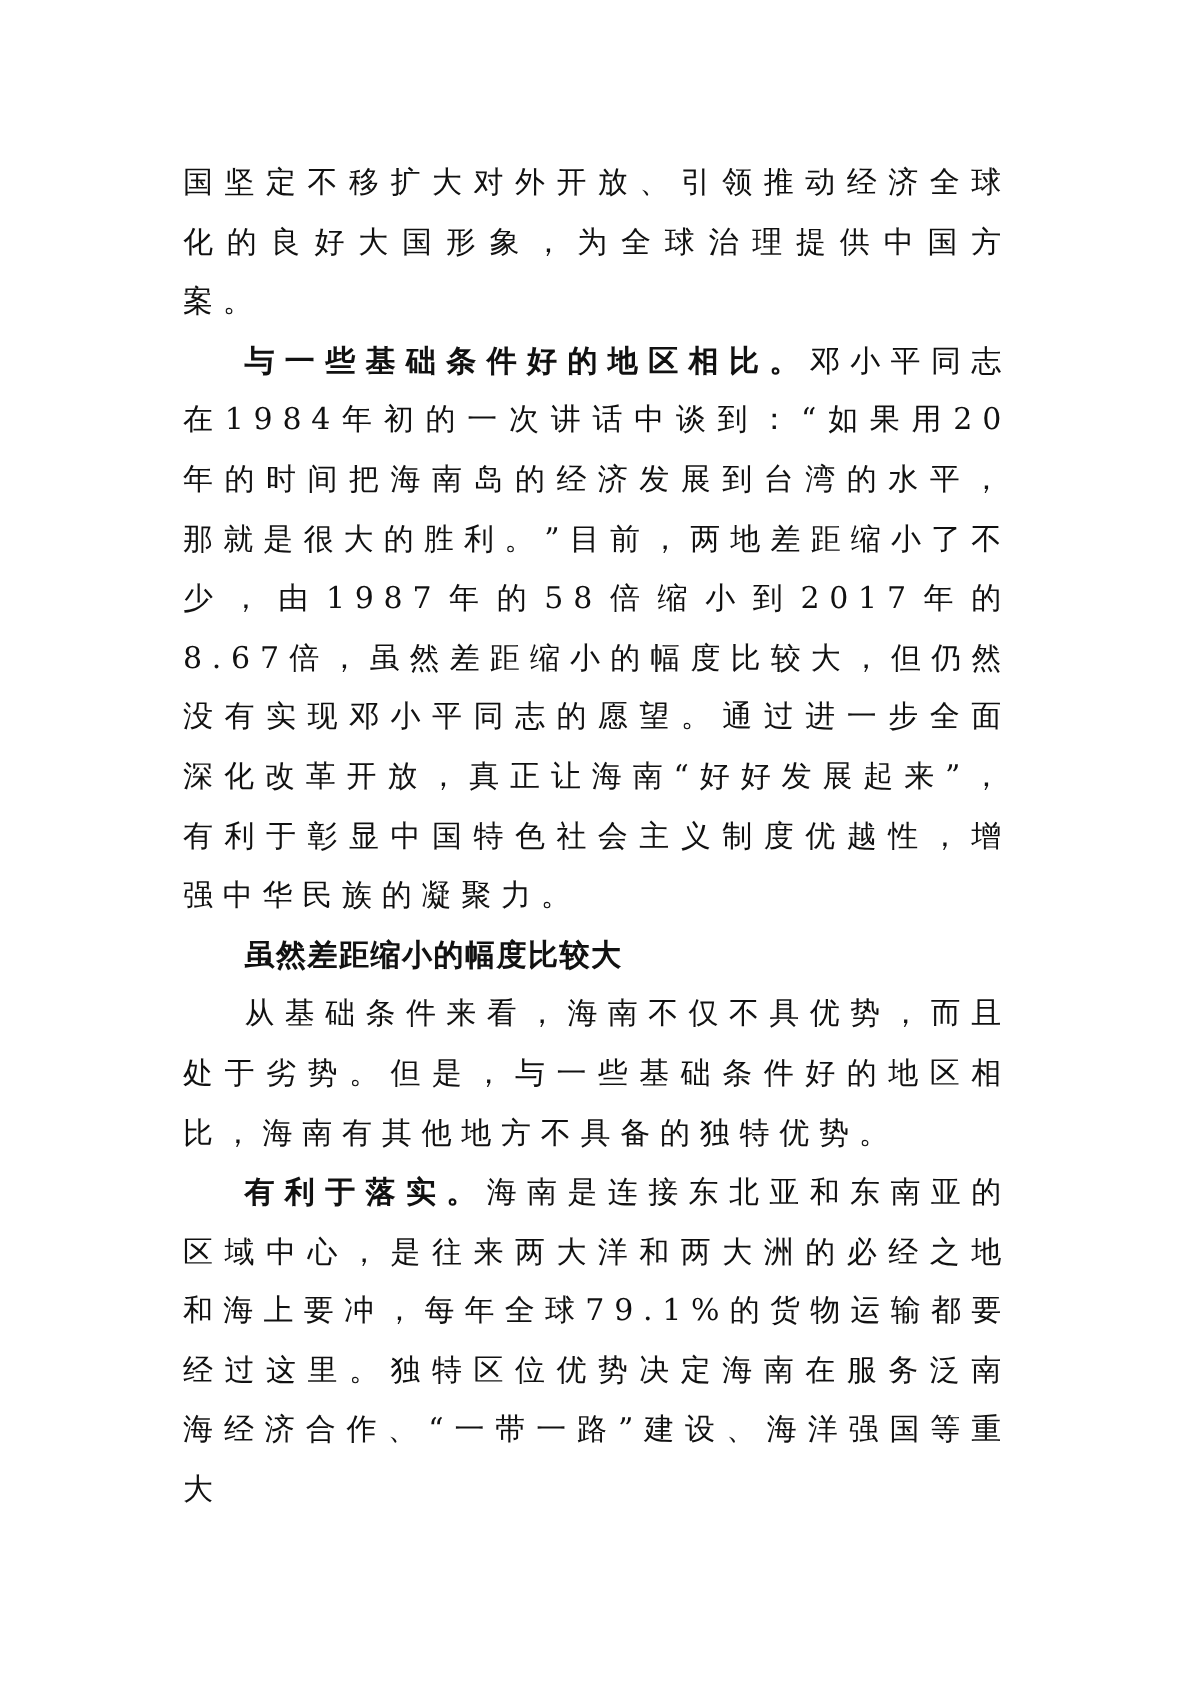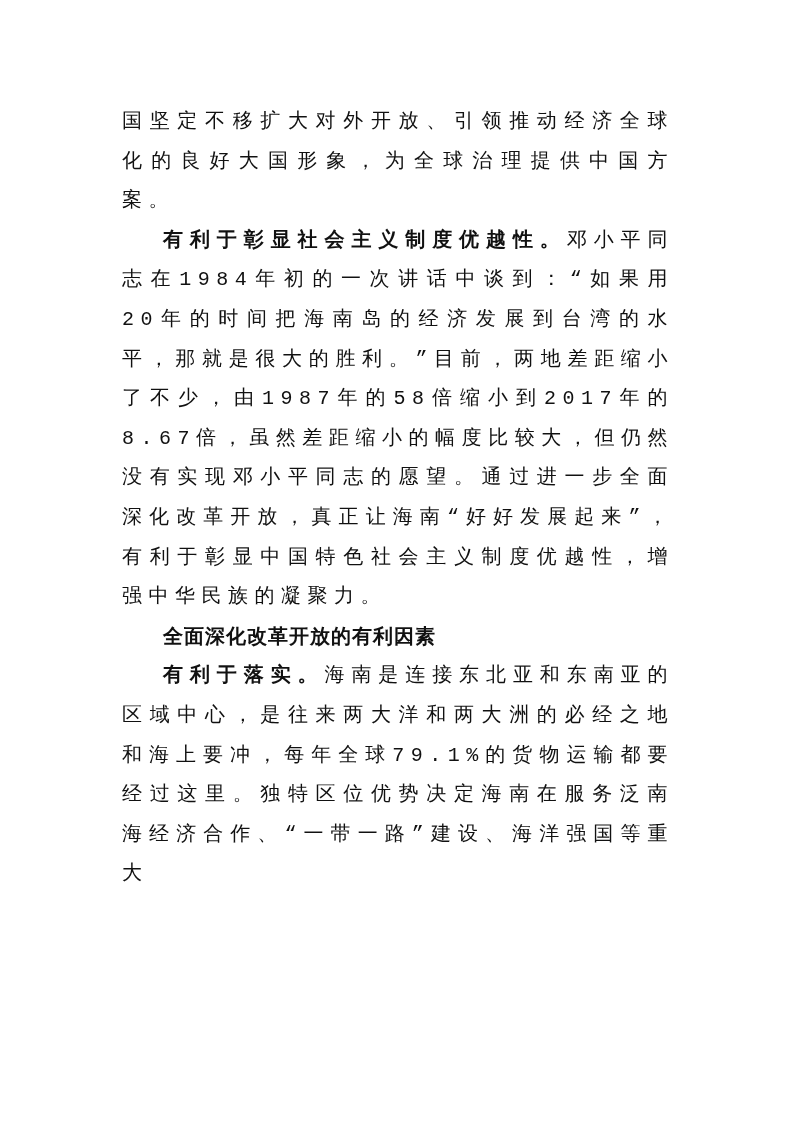--- a/index.html
+++ b/index.html
@@ -10,44 +10,47 @@
     top: 102px;
     width: 552px;
     color: #111111;
     font-family: "DejaVu Serif", "Liberation Serif", serif;
     font-size: 20px;
     line-height: 39.6px;
     letter-spacing: 6.5px;
     text-align: justify;
     text-justify: inter-character;
   }
-  .page p { margin: 0; font-family: Liberation Mono, monospace; }
+  .page p { margin: 0; }
   .page p.indent { text-indent: 41px; }
   .lead { font-weight: bold; letter-spacing: 6.5px; }
   .heading {
     font-family: "DejaVu Sans", "Liberation Sans", sans-serif;
     font-weight: bold;
     font-size: 20px;
     letter-spacing: 1px;
     margin: 0;
     text-indent: 41px;
   }
 </style>
 </head>
 <body>
 
 <div class="page">
   <p>
     <span>国坚定不移扩大对外开放、引领推动经济全球化的良好大国形象，为全球治理提供中国方案。</span>
   </p>
 
   <p class="indent">
-    <span class="lead">有利于彰显社会主义制度优越性。</span><span>邓小平同志在1984年初的一次讲话中谈到：“如果用20年的时间把海南岛的经济发展到台湾的水平，那就是很大的胜利。”目前，两地差距缩小了不少，由1987年的58倍缩小到2017年的8.67倍，虽然差距缩小的幅度比较大，但仍然没有实现邓小平同志的愿望。通过进一步全面深化改革开放，真正让海南“好好发展起来”，有利于彰显中国特色社会主义制度优越性，增强中华民族的凝聚力。</span>
+    <span class="lead">与一些基础条件好的地区相比。</span><span>邓小平同志在1984年初的一次讲话中谈到：“如果用20年的时间把海南岛的经济发展到台湾的水平，那就是很大的胜利。”目前，两地差距缩小了不少，由1987年的58倍缩小到2017年的8.67倍，虽然差距缩小的幅度比较大，但仍然没有实现邓小平同志的愿望。通过进一步全面深化改革开放，真正让海南“好好发展起来”，有利于彰显中国特色社会主义制度优越性，增强中华民族的凝聚力。</span>
   </p>
 
 
-  <h2 class="heading">全面深化改革开放的有利因素</h2>
+  <h2 class="heading">虽然差距缩小的幅度比较大</h2>
 
+  <p class="indent">
+    <span>从基础条件来看，海南不仅不具优势，而且处于劣势。但是，与一些基础条件好的地区相比，海南有其他地方不具备的独特优势。</span>
+  </p>
 
   <p class="indent">
     <span class="lead">有利于落实。</span><span>海南是连接东北亚和东南亚的区域中心，是往来两大洋和两大洲的必经之地和海上要冲，每年全球79.1%的货物运输都要经过这里。独特区位优势决定海南在服务泛南海经济合作、“一带一路”建设、海洋强国等重大</span>
   </p>
 </div>
 
 </body></html>

